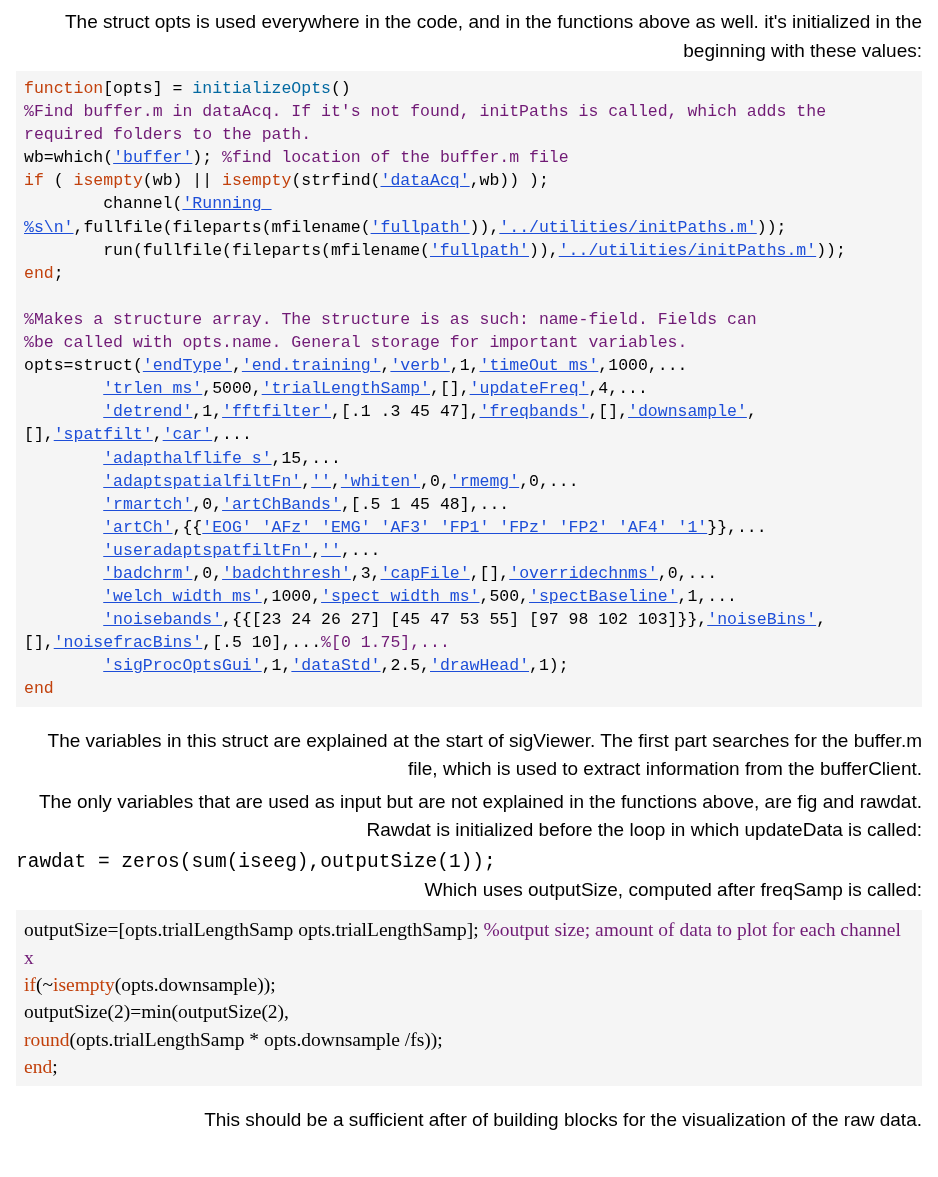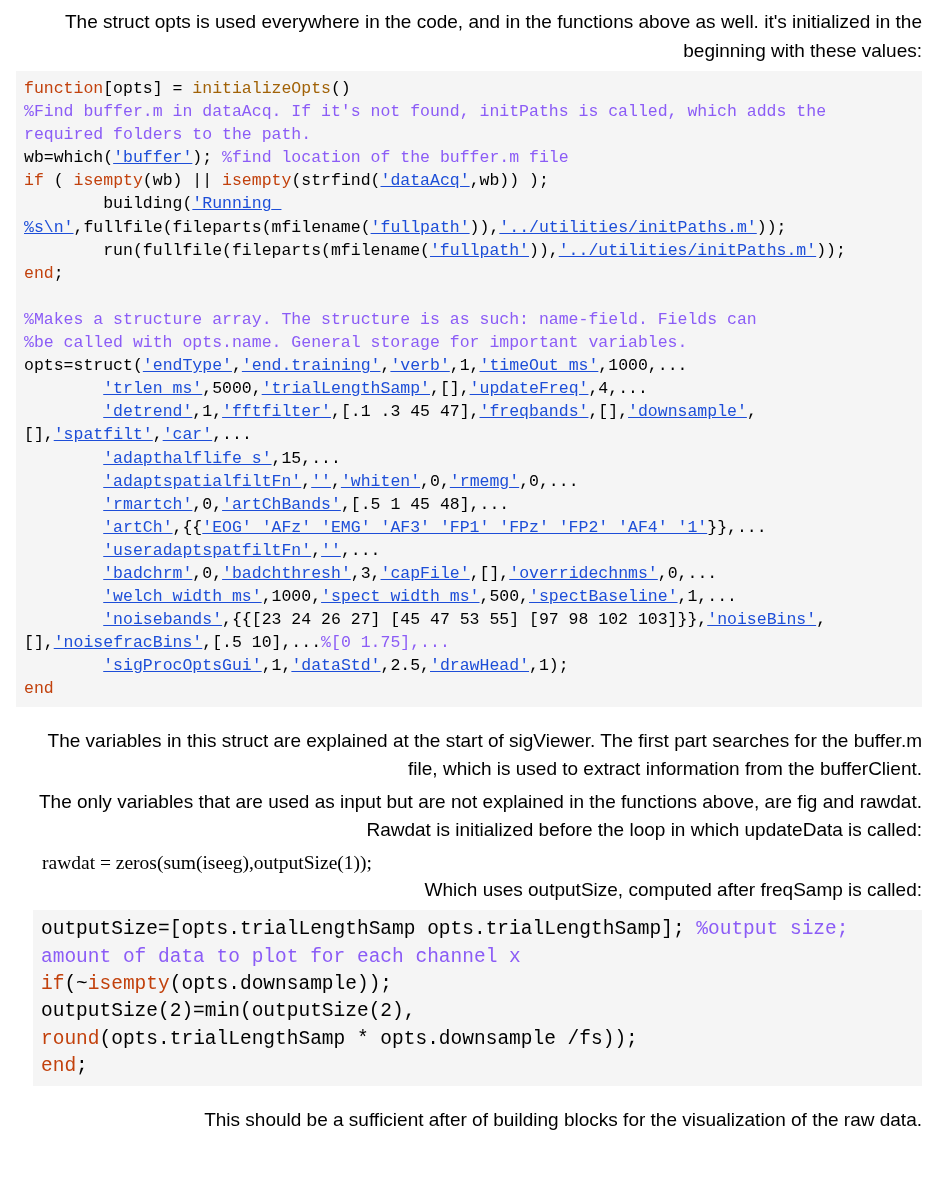--- a/index.html
+++ b/index.html
@@ -19,51 +19,50 @@
     font-family: Consolas, "Courier New", monospace;
     font-size: 16.5px;
     background: #f5f5f5;
     padding: 6px 8px;
     margin: 6px 0 20px 0;
     white-space: pre-wrap;
     line-height: 1.4;
     color: #000;
   }
   .codeblock2 {
-    font-family: Liberation Mono, monospace;
+    font-family: Liberation Serif, serif;
     font-size: 19.5px;
     background: #f5f5f5;
     padding: 6px 8px;
-    margin: 6px 0 20px 17px;
+    margin: 6px 0 20px 0;
     white-space: pre-wrap;
     line-height: 1.4;
     color: #000;
   }
   .codeline {
-    font-family: Liberation Serif, serif;
+    font-family: Liberation Mono, monospace;
     font-size: 19.5px;
     line-height: 1.4;
-    margin-left: 26px;
   }
   .kw { color: #c2410c; }
-  .fn { color: #a16207; }
-  .com { color: #8b5cf6; }
+  .fn { color: #0369a1; }
+  .com { color: #701a75; }
   .str { color: #1d4ed8; text-decoration: underline; }
   .sp { white-space: pre; }
 </style>
 </head>
 <body>
 
 <p class="para">The struct opts is used everywhere in the code, and in the functions above as well. it's initialized in the beginning with these values:</p>
 
 <div class="codeblock"><span class="kw">function</span><span>[opts] = </span><span class="fn">initializeOpts</span><span>()</span>
 <span class="com">%Find buffer.m in dataAcq. If it's not found, initPaths is called, which adds the required folders to the path.</span>
 <span>wb=which(</span><span class="str">'buffer'</span><span>); </span><span class="com">%find location of the buffer.m file</span>
 <span class="kw">if</span><span> ( </span><span class="kw">isempty</span><span>(wb) || </span><span class="kw">isempty</span><span>(strfind(</span><span class="str">'dataAcq'</span><span>,wb)) );</span>
-<span class="sp">        building(</span><span class="str">'Running %s\n'</span><span>,fullfile(fileparts(mfilename(</span><span class="str">'fullpath'</span><span>)),</span><span class="str">'../utilities/initPaths.m'</span><span>));</span>
+<span class="sp">        channel(</span><span class="str">'Running %s\n'</span><span>,fullfile(fileparts(mfilename(</span><span class="str">'fullpath'</span><span>)),</span><span class="str">'../utilities/initPaths.m'</span><span>));</span>
 <span class="sp">        run(fullfile(fileparts(mfilename(</span><span class="str">'fullpath'</span><span>)),</span><span class="str">'../utilities/initPaths.m'</span><span>));</span>
 <span class="kw">end</span><span>;</span>
 <span></span>
 <span class="com">%Makes a structure array. The structure is as such: name-field. Fields can</span>
 <span class="com">%be called with opts.name. General storage for important variables.</span>
 <span>opts=struct(</span><span class="str">'endType'</span><span>,</span><span class="str">'end.training'</span><span>,</span><span class="str">'verb'</span><span>,1,</span><span class="str">'timeOut_ms'</span><span>,1000,...</span>
 <span class="sp">        </span><span class="str">'trlen_ms'</span><span>,5000,</span><span class="str">'trialLengthSamp'</span><span>,[],</span><span class="str">'updateFreq'</span><span>,4,...</span>
 <span class="sp">        </span><span class="str">'detrend'</span><span>,1,</span><span class="str">'fftfilter'</span><span>,[.1 .3 45 47],</span><span class="str">'freqbands'</span><span>,[],</span><span class="str">'downsample'</span><span>,[],</span><span class="str">'spatfilt'</span><span>,</span><span class="str">'car'</span><span>,...</span>
 <span class="sp">        </span><span class="str">'adapthalflife_s'</span><span>,15,...</span>
 <span class="sp">        </span><span class="str">'adaptspatialfiltFn'</span><span>,</span><span class="str">''</span><span>,</span><span class="str">'whiten'</span><span>,0,</span><span class="str">'rmemg'</span><span>,0,...</span>

